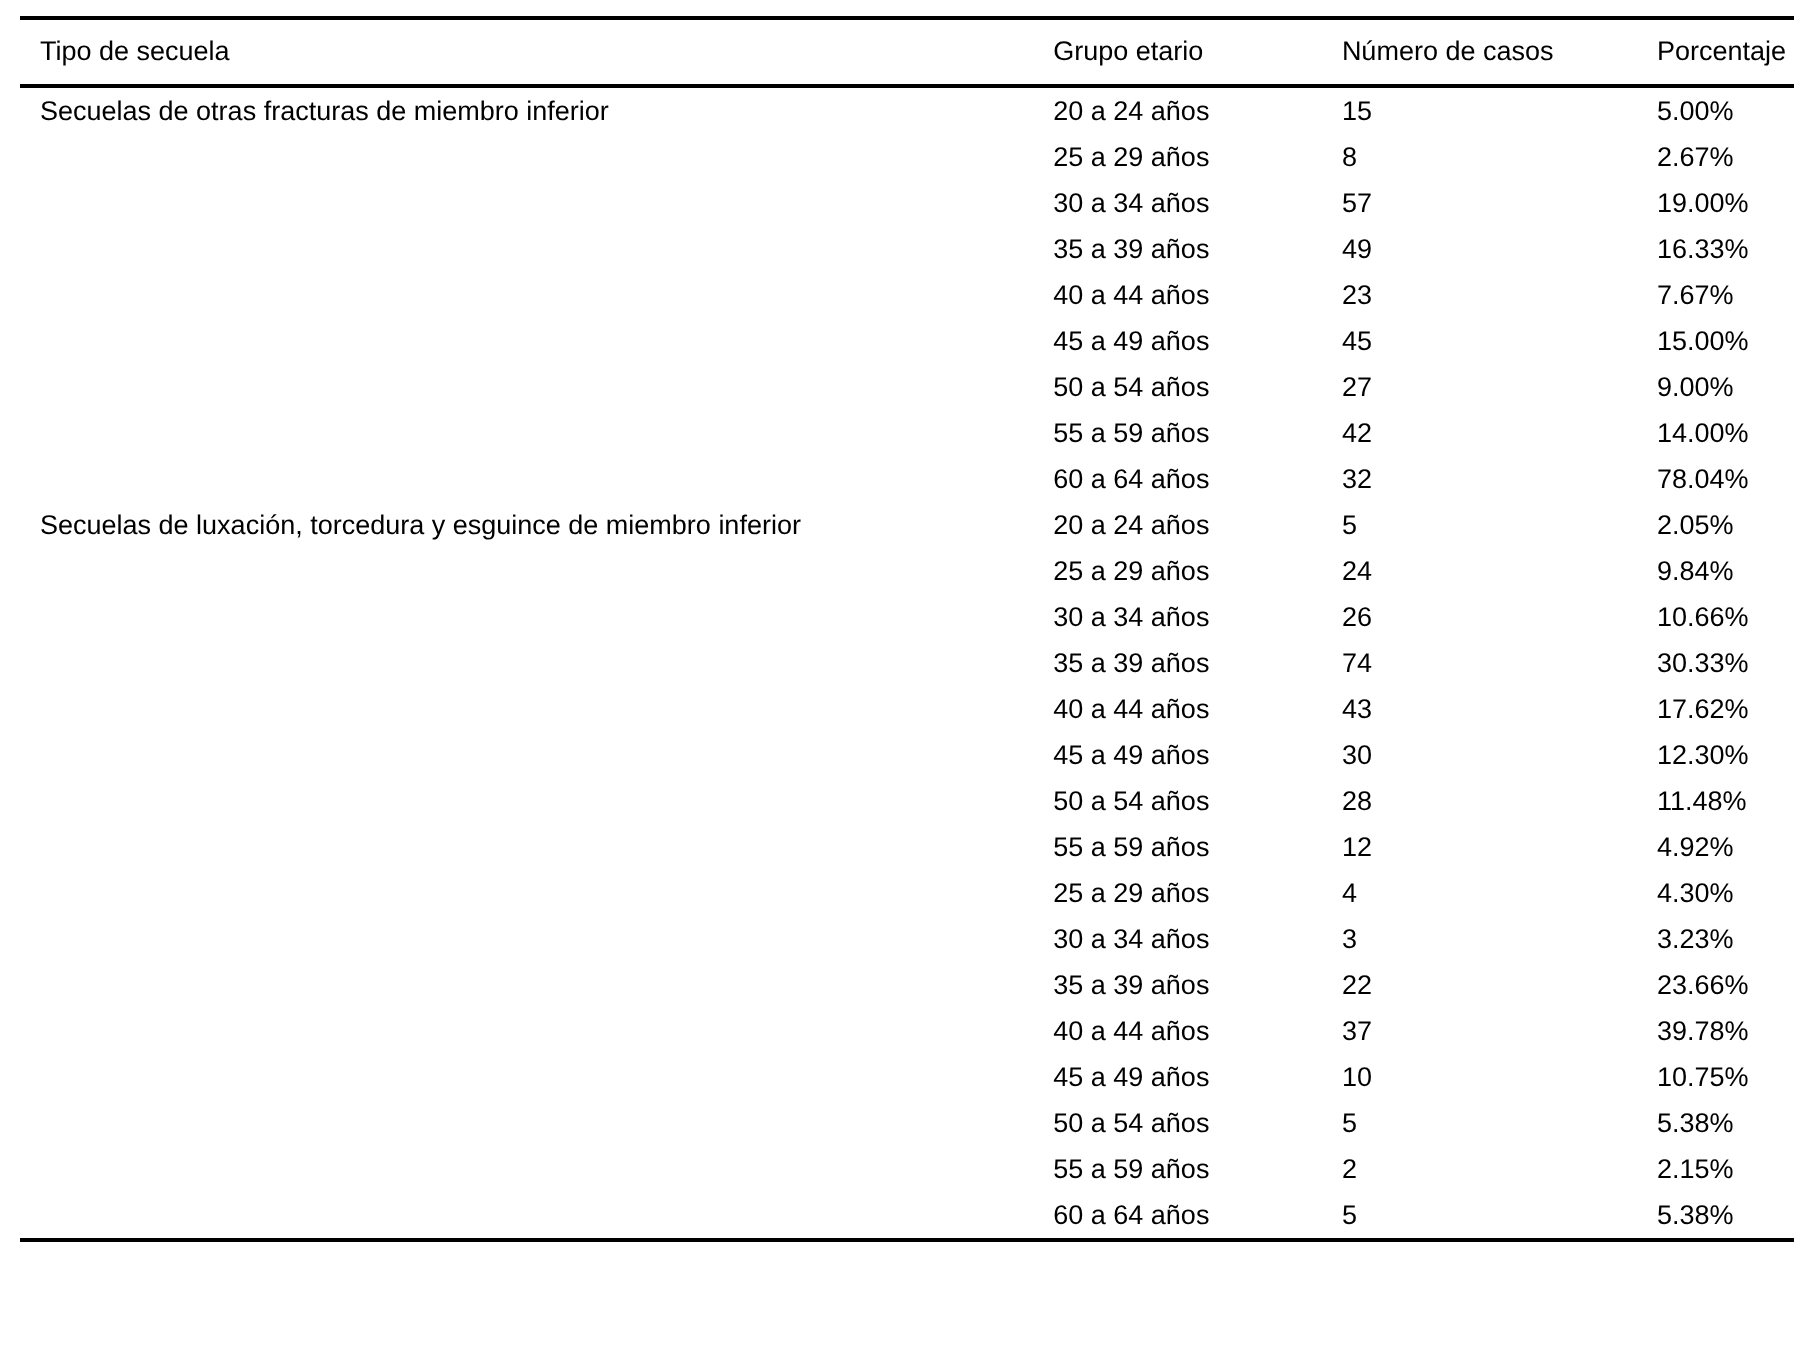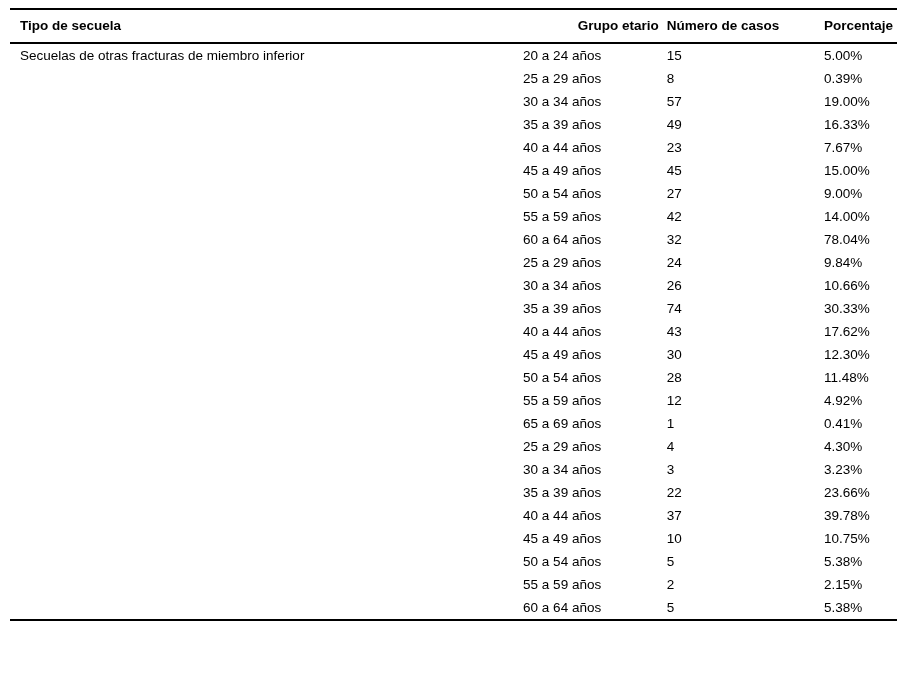--- a/index.html
+++ b/index.html
@@ -19,29 +19,29 @@
   }
   table.data-table {
     width: 100%;
     border-collapse: collapse;
     border-top: 2px solid #000000;
     border-bottom: 2px solid #000000;
     font-size: 13.5px;
   }
   table.data-table thead th {
     text-align: left;
-    font-weight: bold;
+    font-weight: normal;
     border-bottom: 2px solid #000000;
     padding: 8px 4px;
     line-height: 16px;
     vertical-align: middle;
     white-space: nowrap;
   }
   table.data-table thead th.col-tipo   { width: 500px; padding-left: 10px; }
-  table.data-table thead th.col-grupo  { width: 137px; text-align: right; }
+  table.data-table thead th.col-grupo  { width: 137px; }
   table.data-table thead th.col-casos  { width: 150px; margin-top: 16px; }
   table.data-table thead th.col-pct    { width: auto; }
   table.data-table tbody td {
     padding: 2.5px 4px;
     line-height: 18px;
     vertical-align: top;
     white-space: nowrap;
   }
   table.data-table tbody td:first-child {
     padding-left: 10px;
@@ -64,21 +64,21 @@
         <tr>
           <td>Secuelas de otras fracturas de miembro inferior</td>
           <td>20 a 24 años</td>
           <td>15</td>
           <td>5.00%</td>
         </tr>
         <tr>
           <td></td>
           <td>25 a 29 años</td>
           <td>8</td>
-          <td>0.39%</td>
+          <td>2.67%</td>
         </tr>
         <tr>
           <td></td>
           <td>30 a 34 años</td>
           <td>57</td>
           <td>19.00%</td>
         </tr>
         <tr>
           <td></td>
           <td>35 a 39 años</td>
@@ -109,20 +109,26 @@
           <td>42</td>
           <td>14.00%</td>
         </tr>
         <tr>
           <td></td>
           <td>60 a 64 años</td>
           <td>32</td>
           <td>78.04%</td>
         </tr>
         <tr>
+          <td>Secuelas de luxación, torcedura y esguince de miembro inferior</td>
+          <td>20 a 24 años</td>
+          <td>5</td>
+          <td>2.05%</td>
+        </tr>
+        <tr>
           <td></td>
           <td>25 a 29 años</td>
           <td>24</td>
           <td>9.84%</td>
         </tr>
         <tr>
           <td></td>
           <td>30 a 34 años</td>
           <td>26</td>
           <td>10.66%</td>
@@ -149,26 +155,20 @@
           <td></td>
           <td>50 a 54 años</td>
           <td>28</td>
           <td>11.48%</td>
         </tr>
         <tr>
           <td></td>
           <td>55 a 59 años</td>
           <td>12</td>
           <td>4.92%</td>
-        </tr>
-        <tr>
-          <td></td>
-          <td>65 a 69 años</td>
-          <td>1</td>
-          <td>0.41%</td>
         </tr>
         <tr>
           <td></td>
           <td>25 a 29 años</td>
           <td>4</td>
           <td>4.30%</td>
         </tr>
         <tr>
           <td></td>
           <td>30 a 34 años</td>

